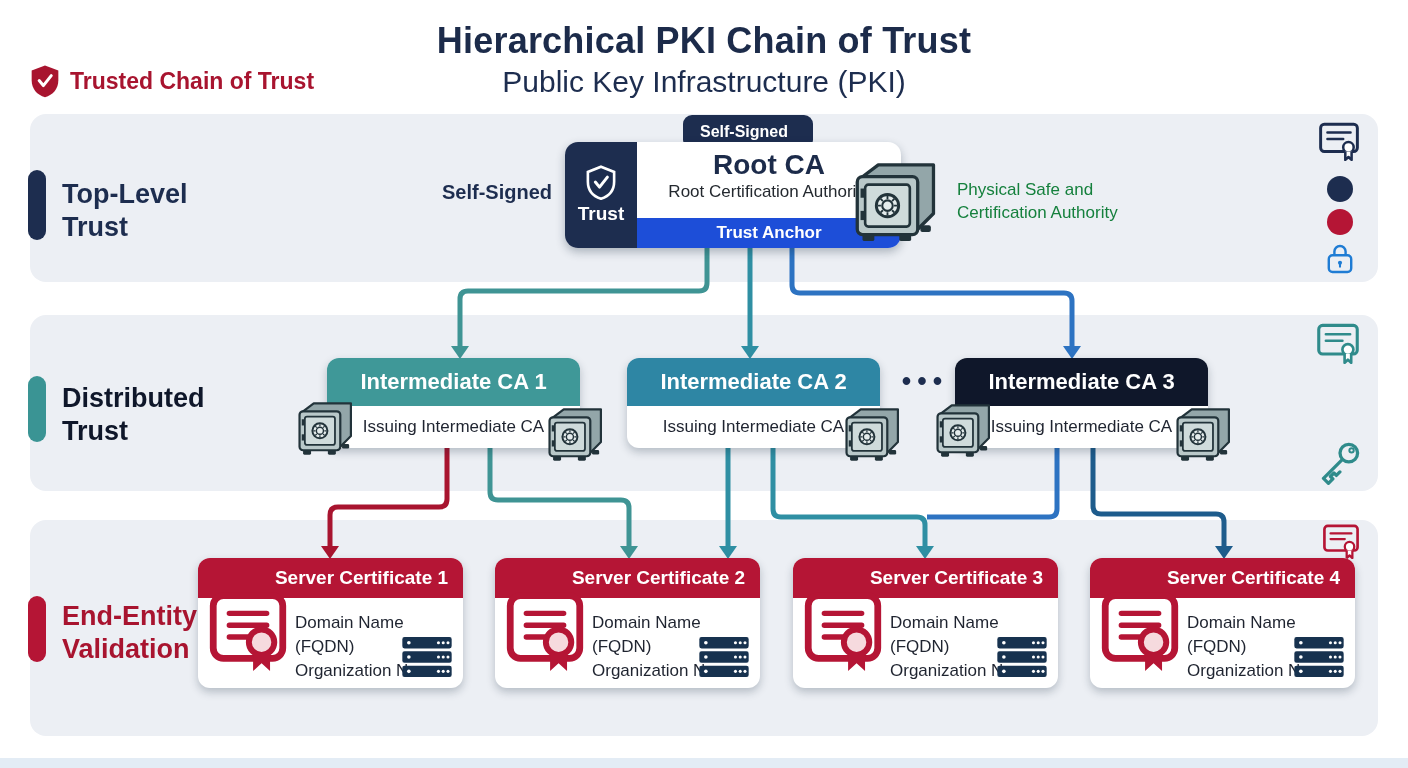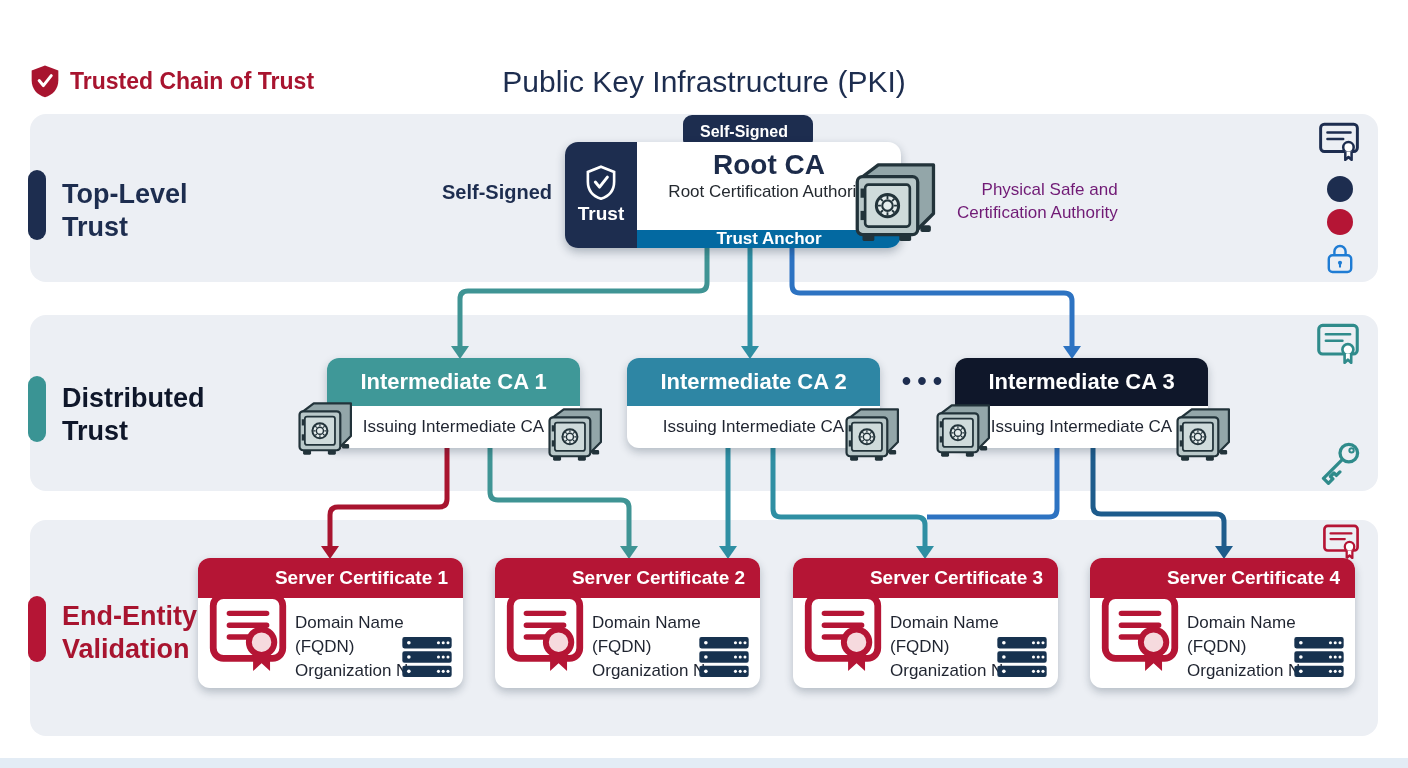--- a/index.html
+++ b/index.html
@@ -44,29 +44,29 @@
   .root-left {
     position:absolute; left:0; top:0; width:72px; height:106px; background:#1d2d4f;
     border-radius:13px 0 0 13px; display:flex; flex-direction:column;
     align-items:center; justify-content:center; gap:3px;
   }
   .root-trust-label { color:#fff; font-weight:bold; font-size:19px; }
   .root-main { position:absolute; left:72px; top:0; right:0; height:76px; text-align:center; }
   .root-title { margin-top:7px; font-size:28px; font-weight:bold; color:#1c2b4a; }
   .root-sub { margin-top:1px; font-size:17px; color:#24292f; }
   .root-footer {
-    position:absolute; left:72px; right:0; bottom:0; height:18px; background:#0369a1;
+    position:absolute; left:72px; right:0; bottom:0; height:30px; background:#1d4ed8;
     border-radius:0 0 13px 0; color:#fff; font-weight:bold; font-size:17px;
     display:flex; align-items:center; justify-content:center;
   }
   .self-signed-caption {
     left:380px; top:181px; width:172px; text-align:right;
     font-size:20px; font-weight:bold; color:#1d2d4f; z-index:2;
   }
-  .side-note { left:957px; top:178px; font-size:17px; line-height:23px; color:#701a75; z-index:1;text-align:right; }
+  .side-note { left:957px; top:178px; font-size:17px; line-height:23px; color:#15803d; z-index:1; }
 
   
   .ca-card {
     top:358px; width:253px; height:90px; background:#fff; border-radius:12px;
     z-index:2; box-shadow:0 4px 9px rgba(20,40,60,.25);
   }
   .ca-head {
     height:48px; border-radius:12px 12px 0 0; color:#fff; font-size:22px; font-weight:bold;
     display:flex; align-items:center; justify-content:center;
   }
@@ -173,20 +173,21 @@
         <path d="M18,1.5 L34,7.5 V19 C34,29.5 27.5,36.5 18,39.5 C8.5,36.5 2,29.5 2,19 V7.5 Z" fill="currentColor"></path>
         <path d="M11,19.5 l5,6 9.5,-12" stroke="#ffffff" stroke-width="3.6" fill="none" stroke-linecap="round" stroke-linejoin="round"></path>
       </symbol>
       <symbol id="sym-shield-line" viewBox="0 0 36 40">
         <path d="M18,2 L33,8 V19 C33,29 27,35.5 18,38.5 C9,35.5 3,29 3,19 V8 Z" fill="none" stroke="currentColor" stroke-width="3"></path>
         <path d="M11.5,19.5 l4.8,5.8 9,-11.5" stroke="currentColor" stroke-width="3.4" fill="none" stroke-linecap="round" stroke-linejoin="round"></path>
       </symbol>
     </defs>
   </svg>
 
+  <div class="abs main-title">Hierarchical PKI Chain of Trust</div>
   <div class="abs sub-title">Public Key Infrastructure (PKI)</div>
   <div class="abs badge">
     <svg class="icon" width="30" height="34" style="color:#a8142f">
         <use href="#sym-shield-fill"></use>
       </svg>
     <span class="badge-label">Trusted Chain of Trust</span>
   </div>
 
   <div class="abs band" id="band-top"></div>
   <div class="abs band" id="band-mid"></div>

